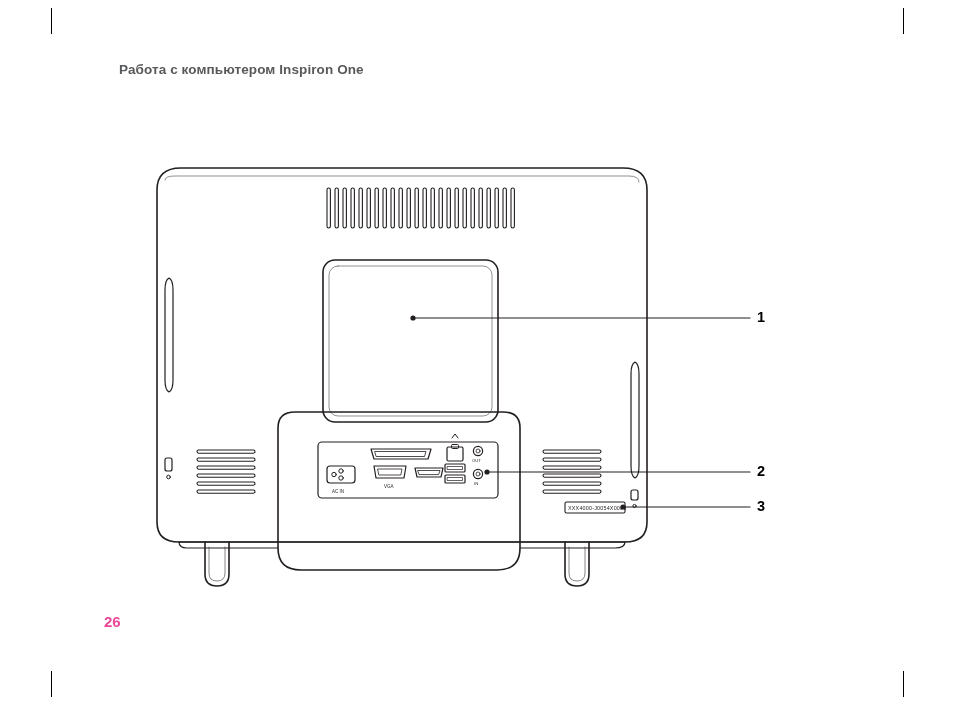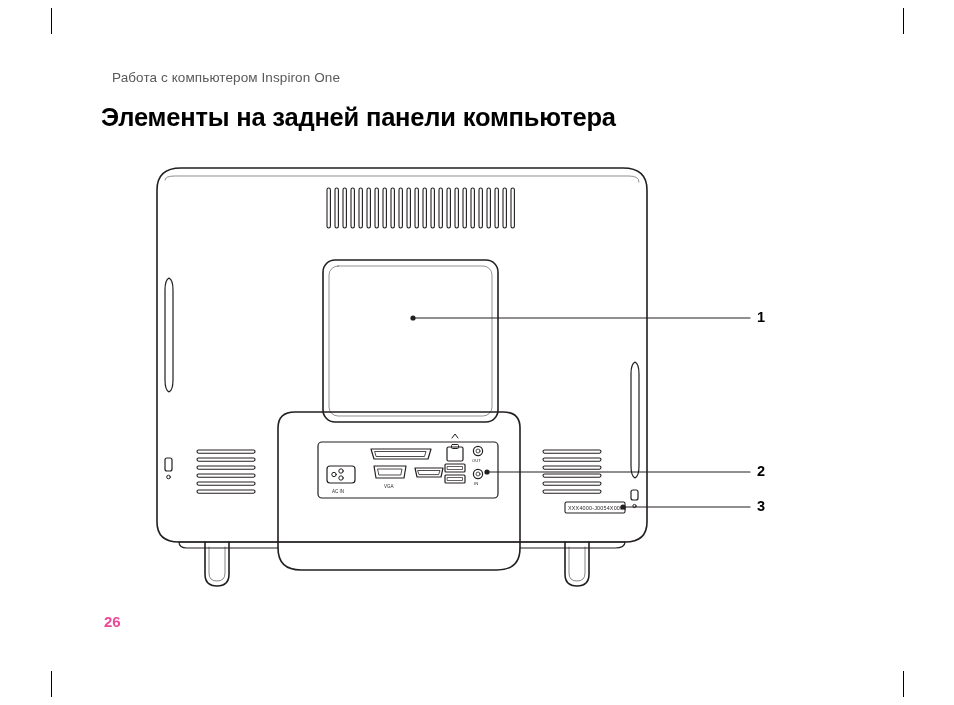--- a/index.html
+++ b/index.html
@@ -22,27 +22,26 @@
   }
   
   .crop {
     position: absolute;
     background: #000;
   }
   .crop.v { width: 1px; height: 26px; }
 
   .header-text {
     position: absolute;
-    left: 112px;
+    left: 119px;
     top: 62px;
     font-size: 13.5px;
-    font-weight: normal;
+    font-weight: bold;
     color: #58595b;
     letter-spacing: 0.1px;
-    margin-top: 8px;
   }
   .page-title {
     position: absolute;
     left: 101px;
     top: 103px;
     font-size: 25.5px;
     font-weight: bold;
     color: #000;
     letter-spacing: -0.2px;
   }
@@ -72,21 +71,20 @@
 <body>
 
 <div class="page">
 
   <div class="crop v" style="left:51px; top:8px;"></div>
   <div class="crop v" style="left:903px; top:8px;"></div>
   <div class="crop v" style="left:51px; top:671px;"></div>
   <div class="crop v" style="left:903px; top:671px;"></div>
 
   <div class="header-text">Работа с компьютером Inspiron One</div>
-  <div class="page-title">Элементы на задней панели компьютера</div>
 
   <div class="figure">
     <svg width="720" height="460" viewBox="0 0 720 460" xmlns="http://www.w3.org/2000/svg">
       <g fill="none" stroke="#231f20" stroke-width="1.6" stroke-linejoin="round" stroke-linecap="round">
 
         <path d="M62 40 Q62 18 86 18 L528 18 Q552 18 552 40 L552 372 Q552 392 530 392 L84 392 Q62 392 62 372 Z"></path>
 
         <path d="M70 30 Q70 26 80 26 L534 26 Q544 26 544 32" stroke-width="1" opacity="0.5"></path>
 
         <path d="M74 128 Q70 130 70 140 L70 230 Q70 240 74 242 Q78 240 78 230 L78 140 Q78 130 74 128 Z" stroke-width="1.2"></path>

